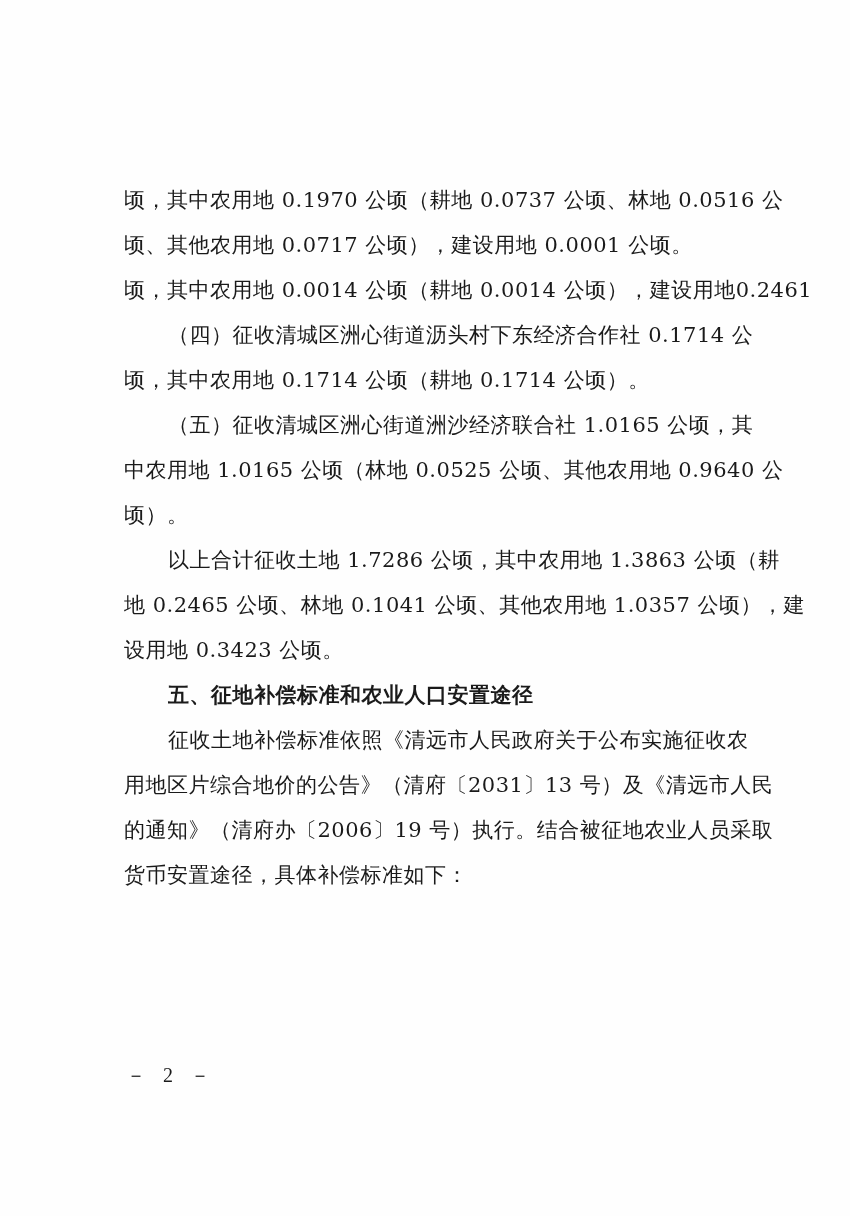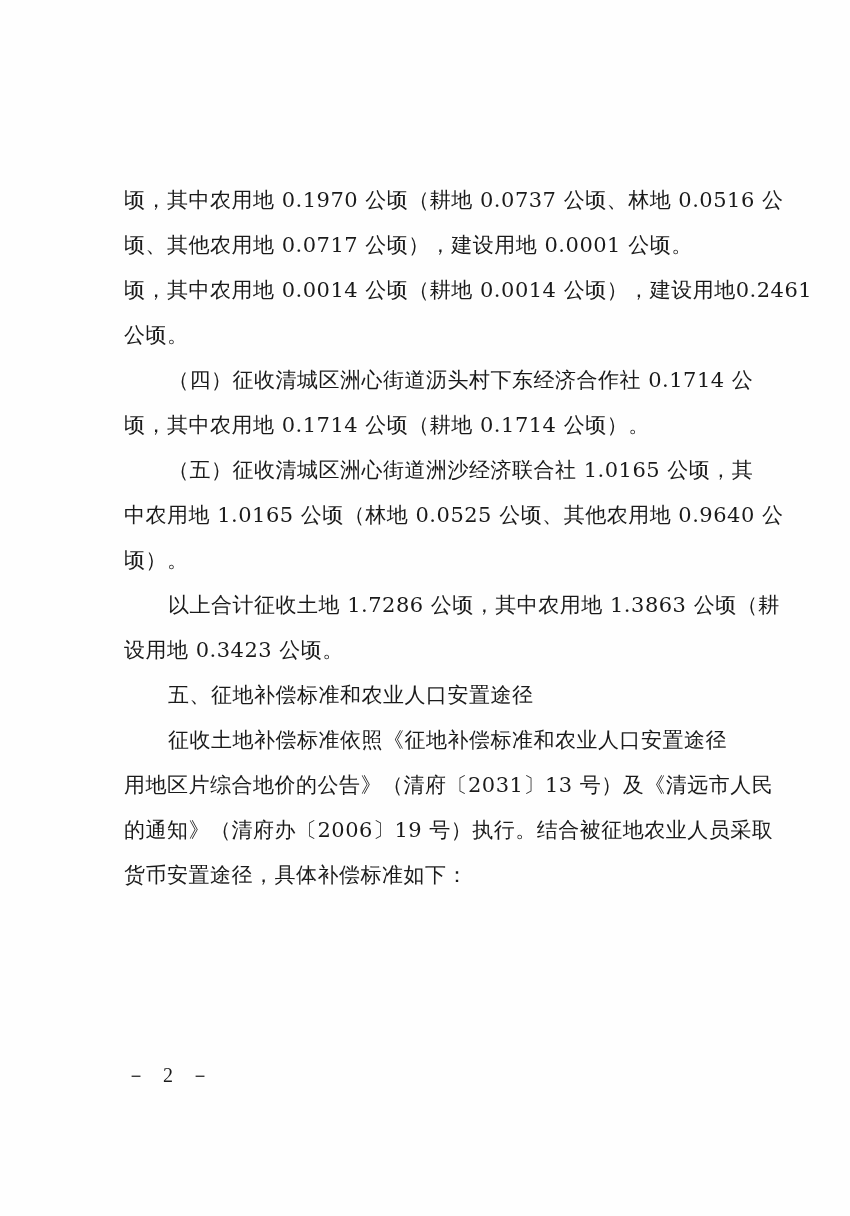--- a/index.html
+++ b/index.html
@@ -34,21 +34,21 @@
     line-height: 45px;
     font-size: 21px;
     white-space: nowrap;
     letter-spacing: 0.5px;
   }
   .indent {
     padding-left: 44px;
   }
   .heading {
     font-family: "DejaVu Sans", "Liberation Sans", sans-serif;
-    font-weight: normal;
+    font-weight: bold;
     font-size: 21px;
   }
   .page-number {
     position: absolute;
     left: 126px;
     top: 1062px;
     font-size: 20px;
     letter-spacing: 6px;
     font-family: "Liberation Serif", "DejaVu Serif", serif;
   }
@@ -57,39 +57,39 @@
 <body>
 
 <div class="page">
   <div class="content" id="content">
       <div>
         <div class="line">顷，其中农用地 0.1970 公顷（耕地 0.0737 公顷、林地 0.0516 公</div>
         <div class="line">顷、其他农用地 0.0717 公顷），建设用地 0.0001 公顷。</div>
       </div>
       <div>
         <div class="line">顷，其中农用地 0.0014 公顷（耕地 0.0014 公顷），建设用地0.2461</div>
-        <div class="line">公顷。</div>
       </div>
       <div>
         <div class="line indent">（四）征收清城区洲心街道沥头村下东经济合作社 0.1714 公</div>
         <div class="line">顷，其中农用地 0.1714 公顷（耕地 0.1714 公顷）。</div>
       </div>
       <div>
         <div class="line indent">（五）征收清城区洲心街道洲沙经济联合社 1.0165 公顷，其</div>
         <div class="line">中农用地 1.0165 公顷（林地 0.0525 公顷、其他农用地 0.9640 公</div>
         <div class="line">顷）。</div>
       </div>
       <div>
         <div class="line indent">以上合计征收土地 1.7286 公顷，其中农用地 1.3863 公顷（耕</div>
+        <div class="line">地 0.2465 公顷、林地 0.1041 公顷、其他农用地 1.0357 公顷），建</div>
         <div class="line">设用地 0.3423 公顷。</div>
       </div>
       <div>
         <div class="line indent heading">五、征地补偿标准和农业人口安置途径</div>
       </div>
       <div>
-        <div class="line indent">征收土地补偿标准依照《征地补偿标准和农业人口安置途径</div>
+        <div class="line indent">征收土地补偿标准依照《清远市人民政府关于公布实施征收农</div>
         <div class="line">用地区片综合地价的公告》（清府〔2031〕13 号）及《清远市人民</div>
         <div class="line">的通知》（清府办〔2006〕19 号）执行。结合被征地农业人员采取</div>
         <div class="line">货币安置途径，具体补偿标准如下：</div>
       </div>
     </div>
   <div class="page-number">－ 2 －</div>
 </div>
 
 </body></html>

